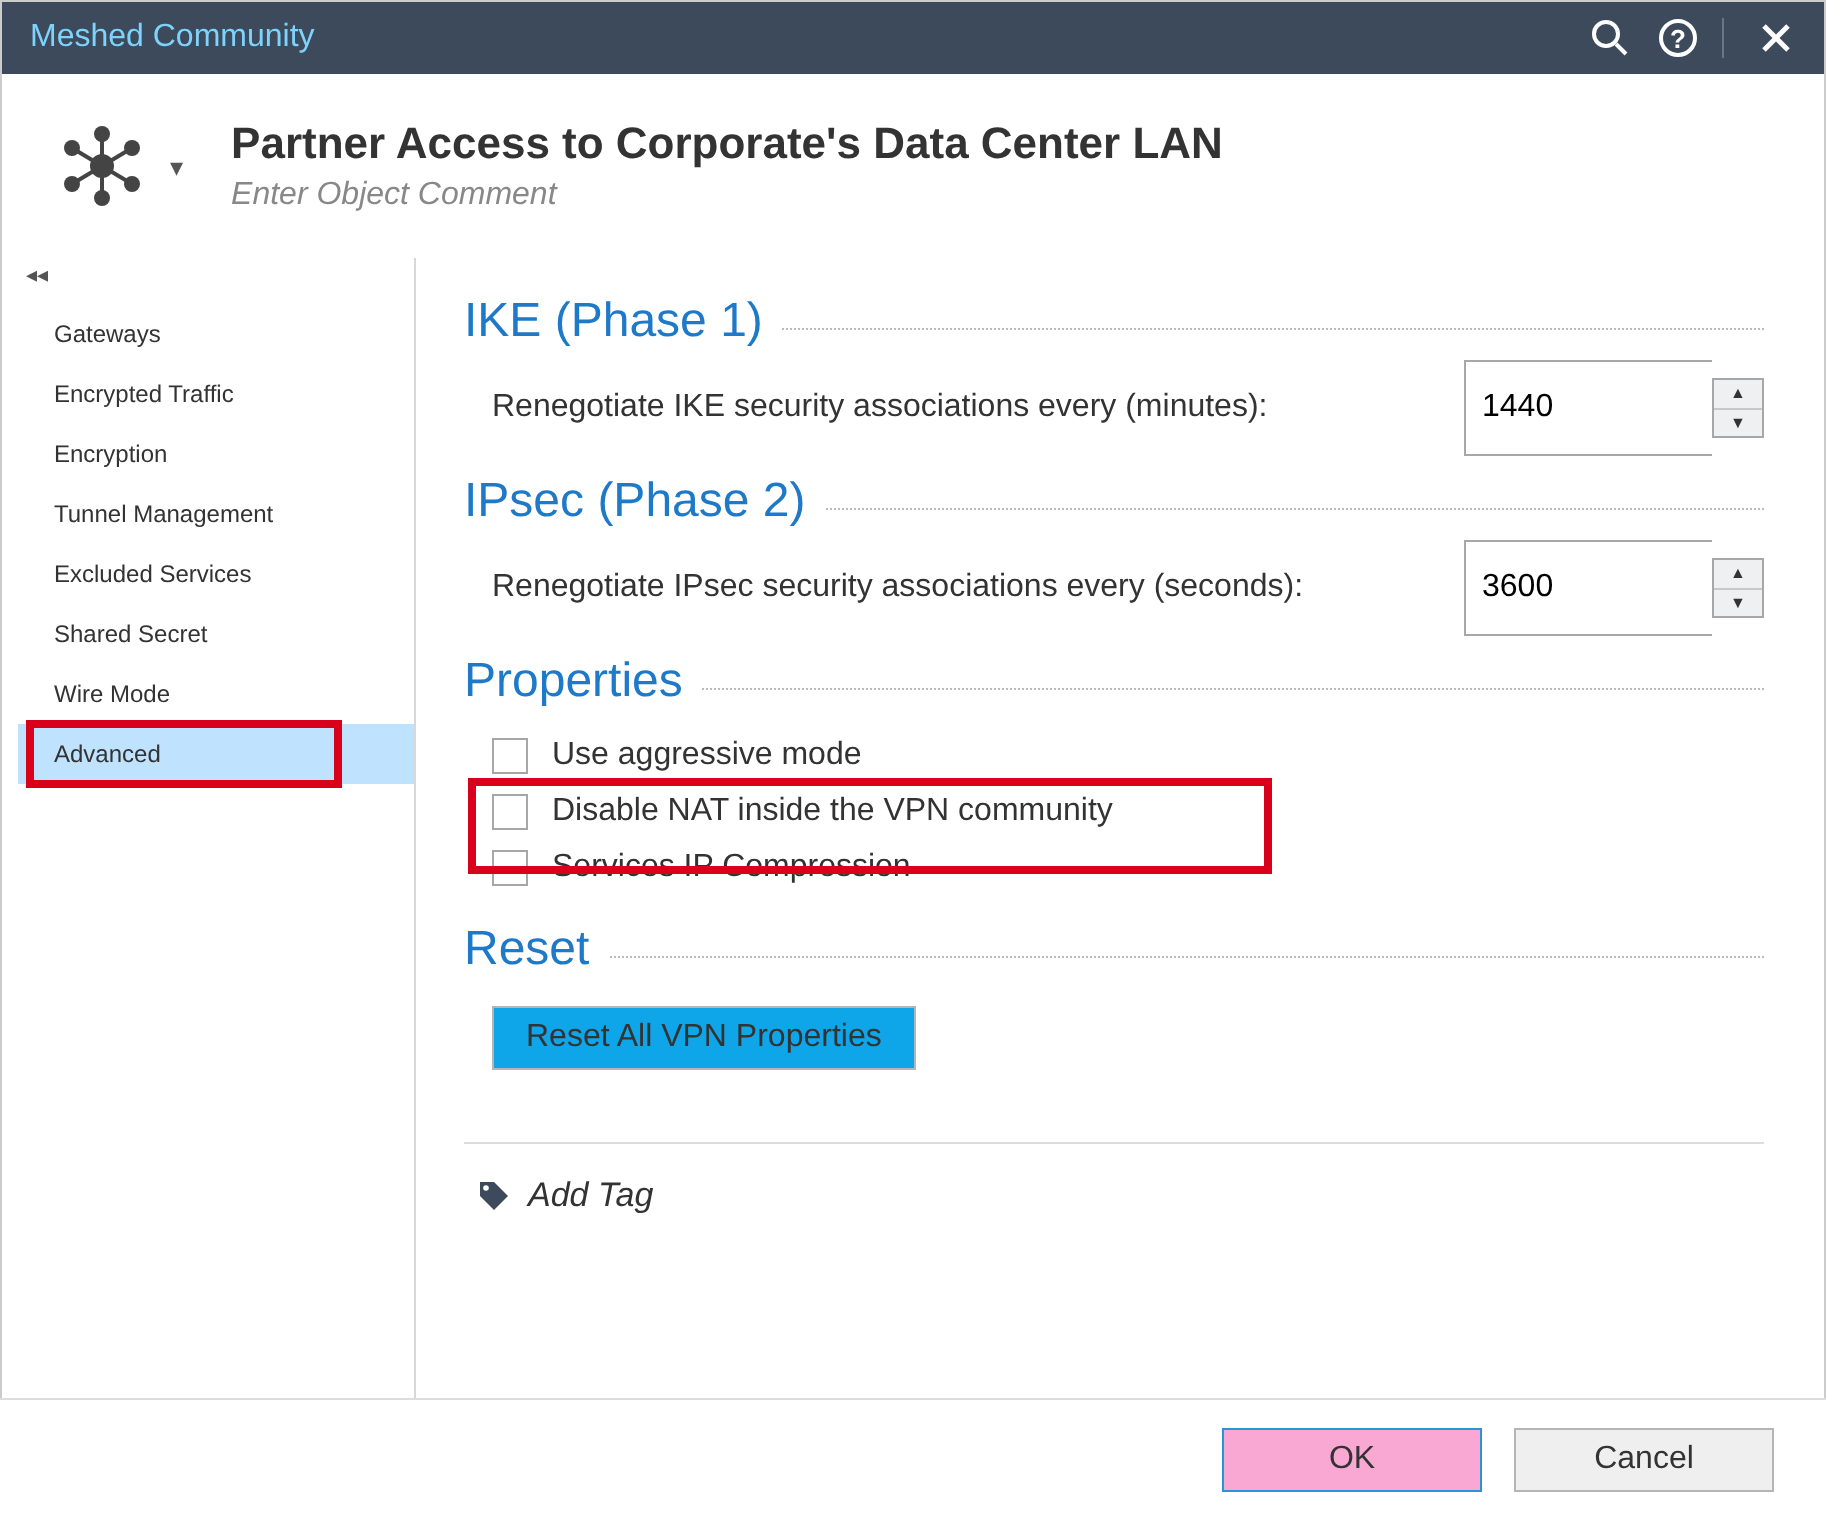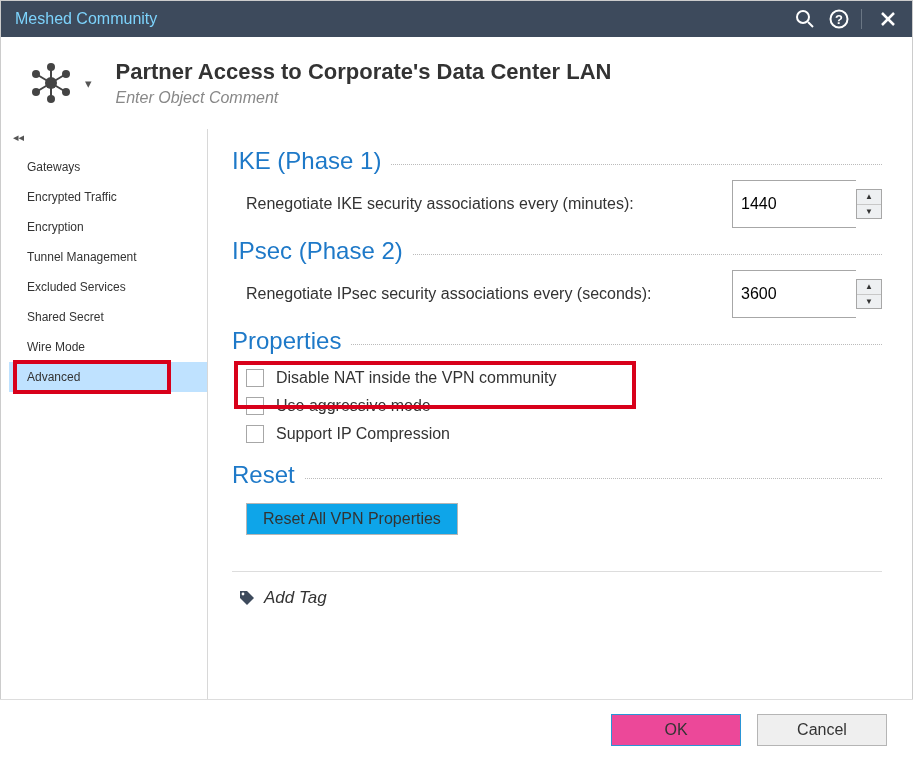--- a/index.html
+++ b/index.html
@@ -202,21 +202,21 @@
   }
   .footer .fbtn {
     width: 130px;
     text-align:center;
     padding: 6px 0;
     font-size:16px;
     cursor:pointer;
   }
   .footer .ok {
     border:1px solid #2a95d6;
-    background:#ec4899;
+    background:#f9a8d4;
   }
   .footer .cancel {
     border:1px solid #b5b5b5;
     background:#efefef;
   }
 </style>
 </head>
 <body>
 
 <div class="titlebar">
@@ -314,31 +314,31 @@
           <div class="sb">▲</div>
           <div class="sb">▼</div>
         </div>
       </div>
     </div>
 
     <div class="section-head">
       <span class="sh-label">Properties</span>
       <span class="sh-line"></span>
     </div>
+    <div class="check-row">
+      <span class="cbox"></span>
+      <span>Use aggressive mode</span>
+    </div>
     <div class="check-row highlight">
       <span class="cbox"></span>
       <span>Disable NAT inside the VPN community</span>
     </div>
     <div class="check-row">
       <span class="cbox"></span>
-      <span>Use aggressive mode</span>
-    </div>
-    <div class="check-row">
-      <span class="cbox"></span>
-      <span>Support IP Compression</span>
+      <span>Services IP Compression</span>
     </div>
 
     <div class="section-head">
       <span class="sh-label">Reset</span>
       <span class="sh-line"></span>
     </div>
     <span class="btn reset-btn">Reset All VPN Properties</span>
 
     <hr class="sep">
 

